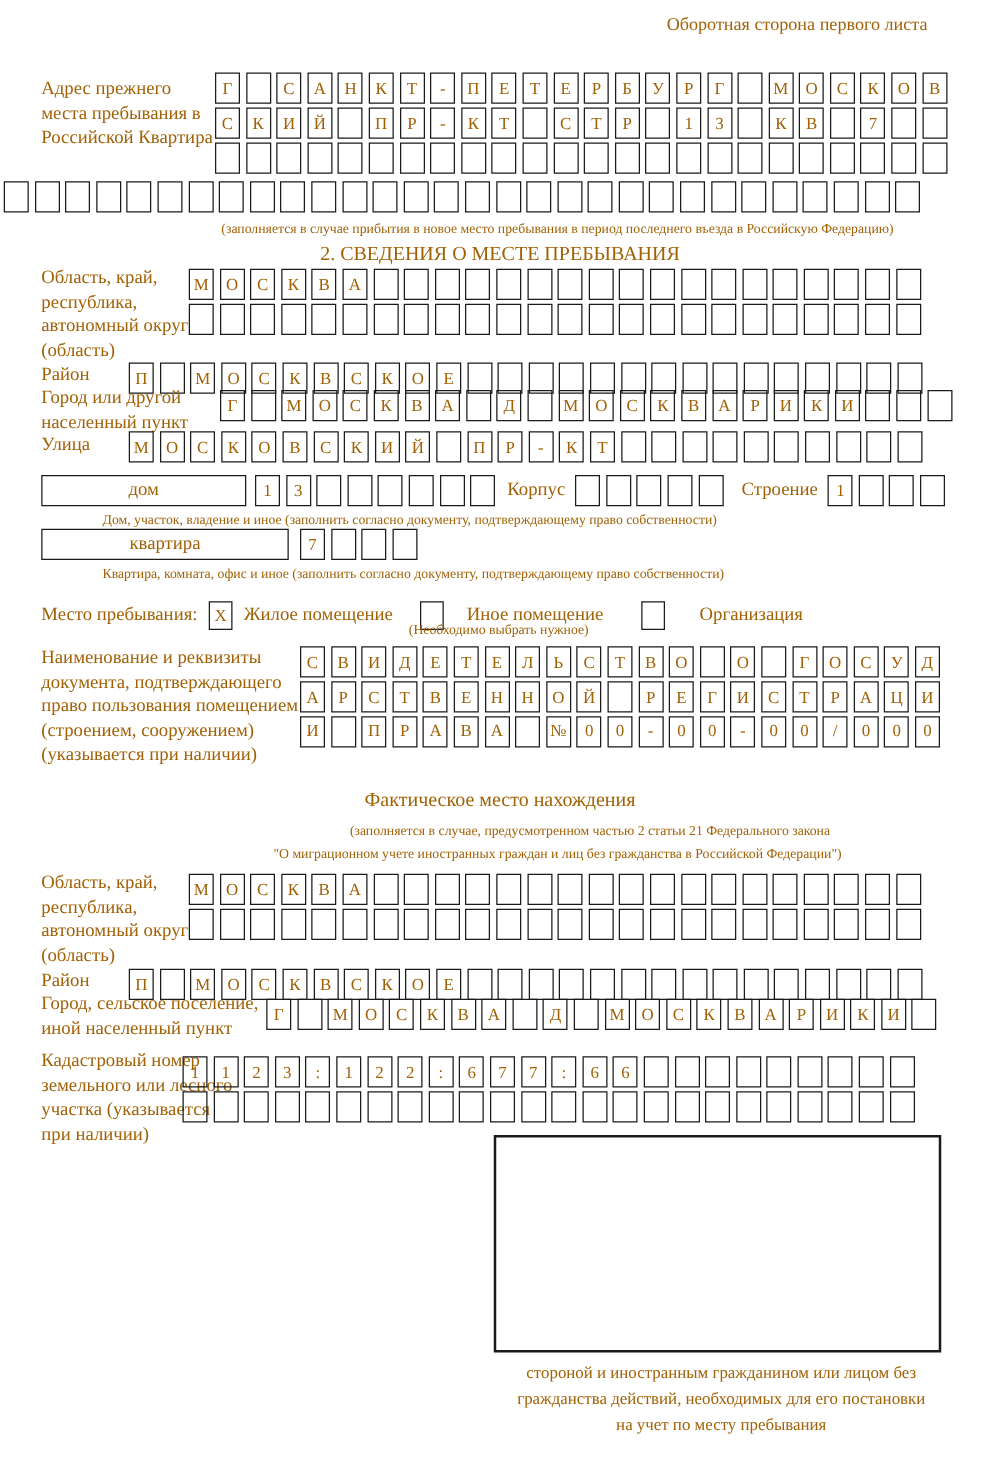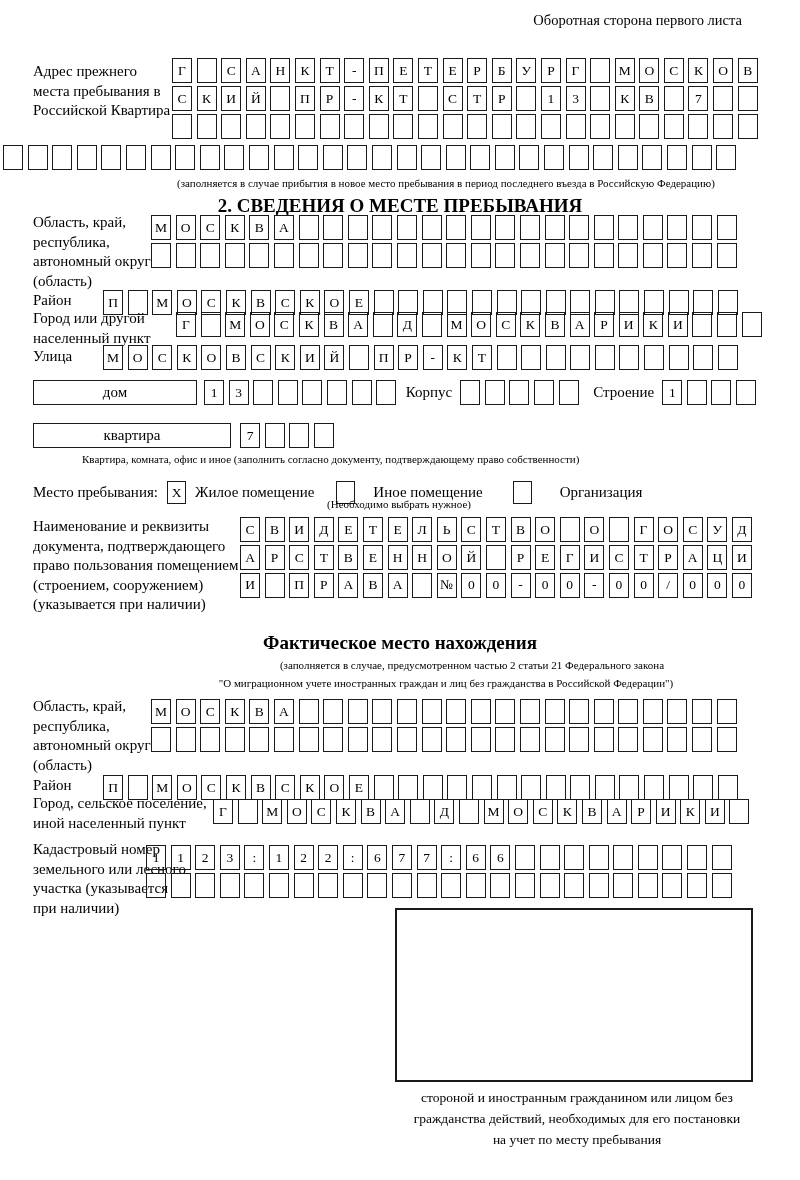--- a/index.html
+++ b/index.html
@@ -1,21 +1,21 @@
 <!DOCTYPE html>
 <html><head>
 <meta charset="utf-8">
 <style>
   html,body{margin:0;padding:0;background:#fff;}
   .page{position:relative;width:800px;height:1180px;background:#fff;
-        font-family:"Liberation Serif", serif;color:#000000;overflow:hidden;}
+        font-family:"Liberation Serif", serif;color:#a16207;overflow:hidden;}
   .abs{position:absolute;}
   .lbl{font-size:15px;line-height:1.3;}
   .note{font-size:11px;line-height:1.3;margin-left:46px;}
-  .title{font-size:19px;font-weight:bold;text-align:center;}
+  .title{font-size:16px;font-weight:normal;text-align:center;}
   .center{text-align:center;width:100%;}
   .cellrow{display:flex;}
   .cellcol .cellrow{margin-bottom:2.8px;}
   .cell{flex:0 0 auto;width:18px;height:23px;border:1.6px solid #1a1a1a;
         margin-right:4.6px;display:flex;align-items:center;justify-content:center;
         font-size:13.5px;line-height:1;}
   .bigbox{border:1.6px solid #1a1a1a;height:23.2px;display:flex;align-items:center;
         justify-content:center;font-size:15px;flex:0 0 auto;}
   .inline-row{display:flex;align-items:center;}
   .inline-row .txt{font-size:15px;white-space:nowrap;}
@@ -312,20 +312,21 @@
         <div class="cell"></div>
       </div>
     <span class="txt" style="margin:0 8px 0 10px;">Строение</span>
     <div class="cellrow">
         <div class="cell">1</div>
         <div class="cell"></div>
         <div class="cell"></div>
         <div class="cell"></div>
       </div>
   </div>
+  <div class="abs note" style="left:36px;top:409px;">Дом, участок, владение и иное (заполнить согласно документу, подтверждающему право собственности)</div>
 
   <div class="abs inline-row" style="left:33px;top:423px;">
     <div class="bigbox" style="width:196px;margin-right:9px;">квартира</div>
     <div class="cellrow">
         <div class="cell">7</div>
         <div class="cell"></div>
         <div class="cell"></div>
         <div class="cell"></div>
       </div>
   </div>

